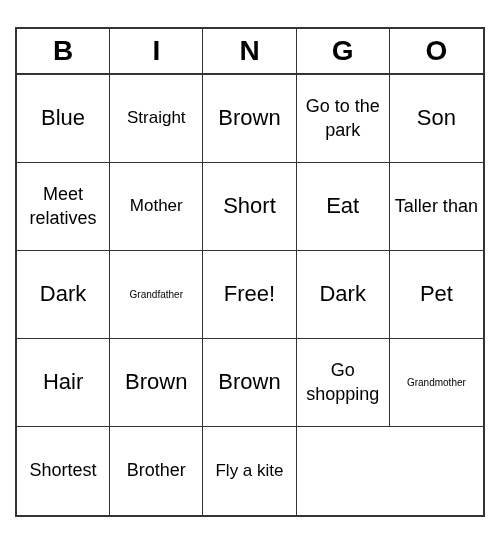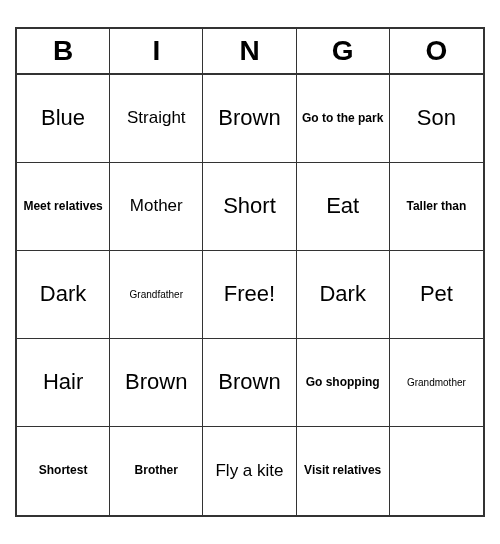--- a/index.html
+++ b/index.html
@@ -73,22 +73,21 @@
     .cell-large {
       font-size: 22px;
       font-weight: normal;
     }
 
     .cell-medium {
       font-size: 17px;
     }
 
     .cell-small {
-      font-size: 12px;
-      font-weight: bold;
+      font-size: 18px;
     }
 
     .cell-xsmall {
       font-size: 10px;
     }
   </style>
 </head>
 <body>
 
 <div class="bingo-card">
@@ -162,17 +161,14 @@
       </div>
       <div class="cell cell-small">
         <span>Shortest</span>
       </div>
       <div class="cell cell-small">
         <span>Brother</span>
       </div>
       <div class="cell cell-medium">
         <span>Fly a kite</span>
       </div>
-      <div class="cell cell-small">
-        <span>Visit relatives</span>
-      </div>
     </div>
 </div>
 
 </body></html>

